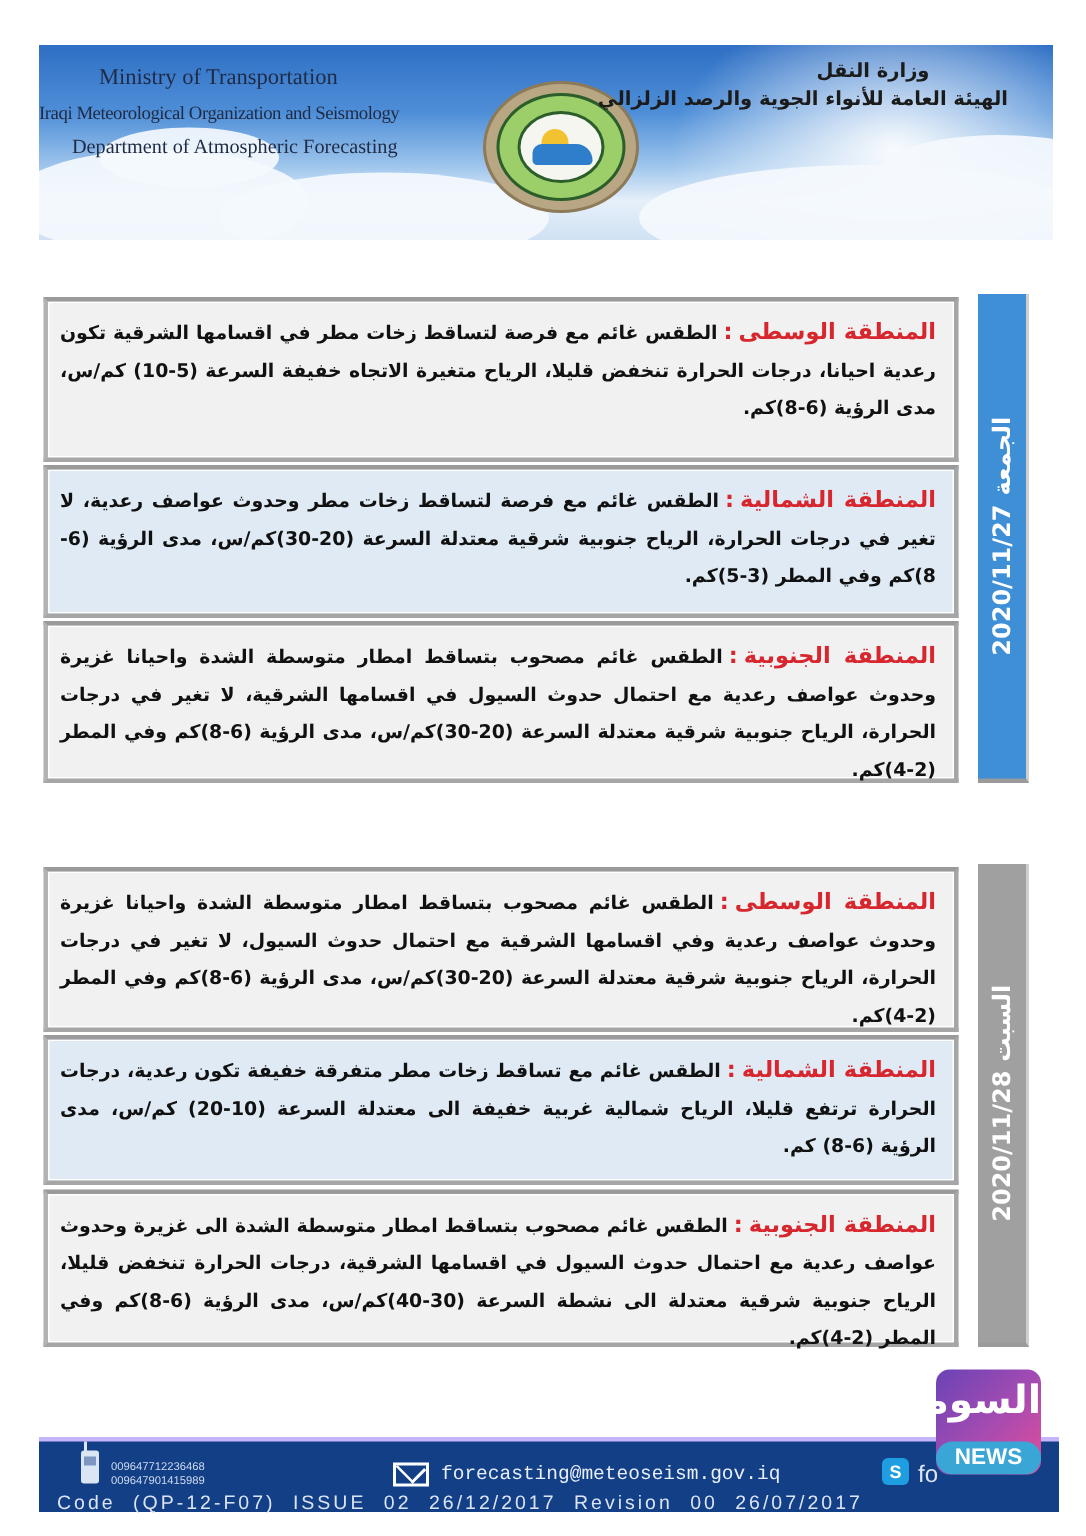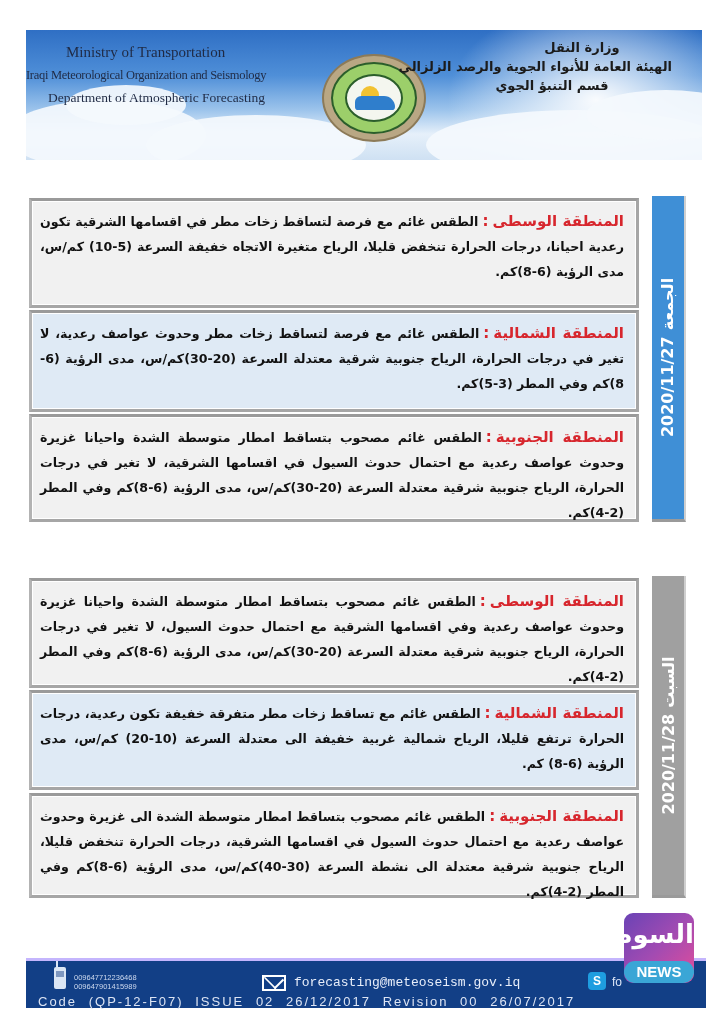--- a/index.html
+++ b/index.html
@@ -76,21 +76,21 @@
   .mail-icon::before {
     content: ""; position: absolute; left: 2px; top: -6px; width: 14px; height: 14px;
     border-right: 2px solid #fff; border-bottom: 2px solid #fff; transform: rotate(45deg) scaleY(0.8);
   }
   .email { position: absolute; left: 268px; top: 14px; font-size: 13px; color: #e8eefa; font-family: Liberation Mono, monospace; }
   .skype-icon {
     position: absolute; left: 562px; top: 11px; width: 18px; height: 18px; border-radius: 4px;
     background: #1e9de0; color: #fff; font-size: 12px; font-weight: bold; text-align: center; line-height: 18px;
     font-family: "Liberation Sans", sans-serif;
   }
-  .skype-text { position: absolute; left: 586px; top: 14px; font-size: 12px; color: #dde6f6; font-family: "Liberation Sans", sans-serif; }
+  .skype-text { position: absolute; left: 586px; top: 14px; font-size: 16px; color: #dde6f6; font-family: "Liberation Sans", sans-serif; }
   .code-line {
     position: absolute; left: 12px; top: 33px; font-size: 13px; color: #dce4f3;
     font-family: "Liberation Sans", sans-serif; letter-spacing: 2px; white-space: nowrap; word-spacing: 6px;
   }
 
   .badge {
     position: absolute; left: 624px; top: 913px; width: 70px; height: 70px; border-radius: 9px; overflow: hidden;
     background: linear-gradient(135deg, #6a43b5 0%, #a24bb2 50%, #e44d9a 100%);
   }
   .badge .ar { position: absolute; left: 0; top: 6px; width: 100%; text-align: center; color: #fff; font-size: 26px; font-weight: bold; direction: rtl; letter-spacing: -2px; }
@@ -123,21 +123,20 @@
       <div class="ring2">
         <div class="sun"></div>
         <div class="wave"></div>
       </div>
     </div>
   </div>
 
   <div class="ar-titles">
     <div class="a1">وزارة النقل</div>
     <div class="a2">الهيئة العامة للأنواء الجوية والرصد الزلزالي</div>
-    <div class="a3">قسم التنبؤ الجوي</div>
   </div>
 </div>
 
 <div class="box gray" style="top:198px;height:110px;">
   <span class="region">المنطقة الوسطى</span><span class="colon">:</span><span>الطقس غائم مع فرصة لتساقط زخات مطر في اقسامها الشرقية تكون رعدية احيانا، درجات الحرارة تنخفض قليلا، الرياح متغيرة الاتجاه خفيفة السرعة (5-10) كم/س، مدى الرؤية (6-8)كم.</span>
 </div>
 <div class="box blue" style="top:310px;height:102px;">
   <span class="region">المنطقة الشمالية</span><span class="colon">:</span><span>الطقس غائم مع فرصة لتساقط زخات مطر وحدوث عواصف رعدية، لا تغير في درجات الحرارة، الرياح جنوبية شرقية معتدلة السرعة (20-30)كم/س، مدى الرؤية (6-8)كم وفي المطر (3-5)كم.</span>
 </div>
 <div class="box gray" style="top:414px;height:108px;">

